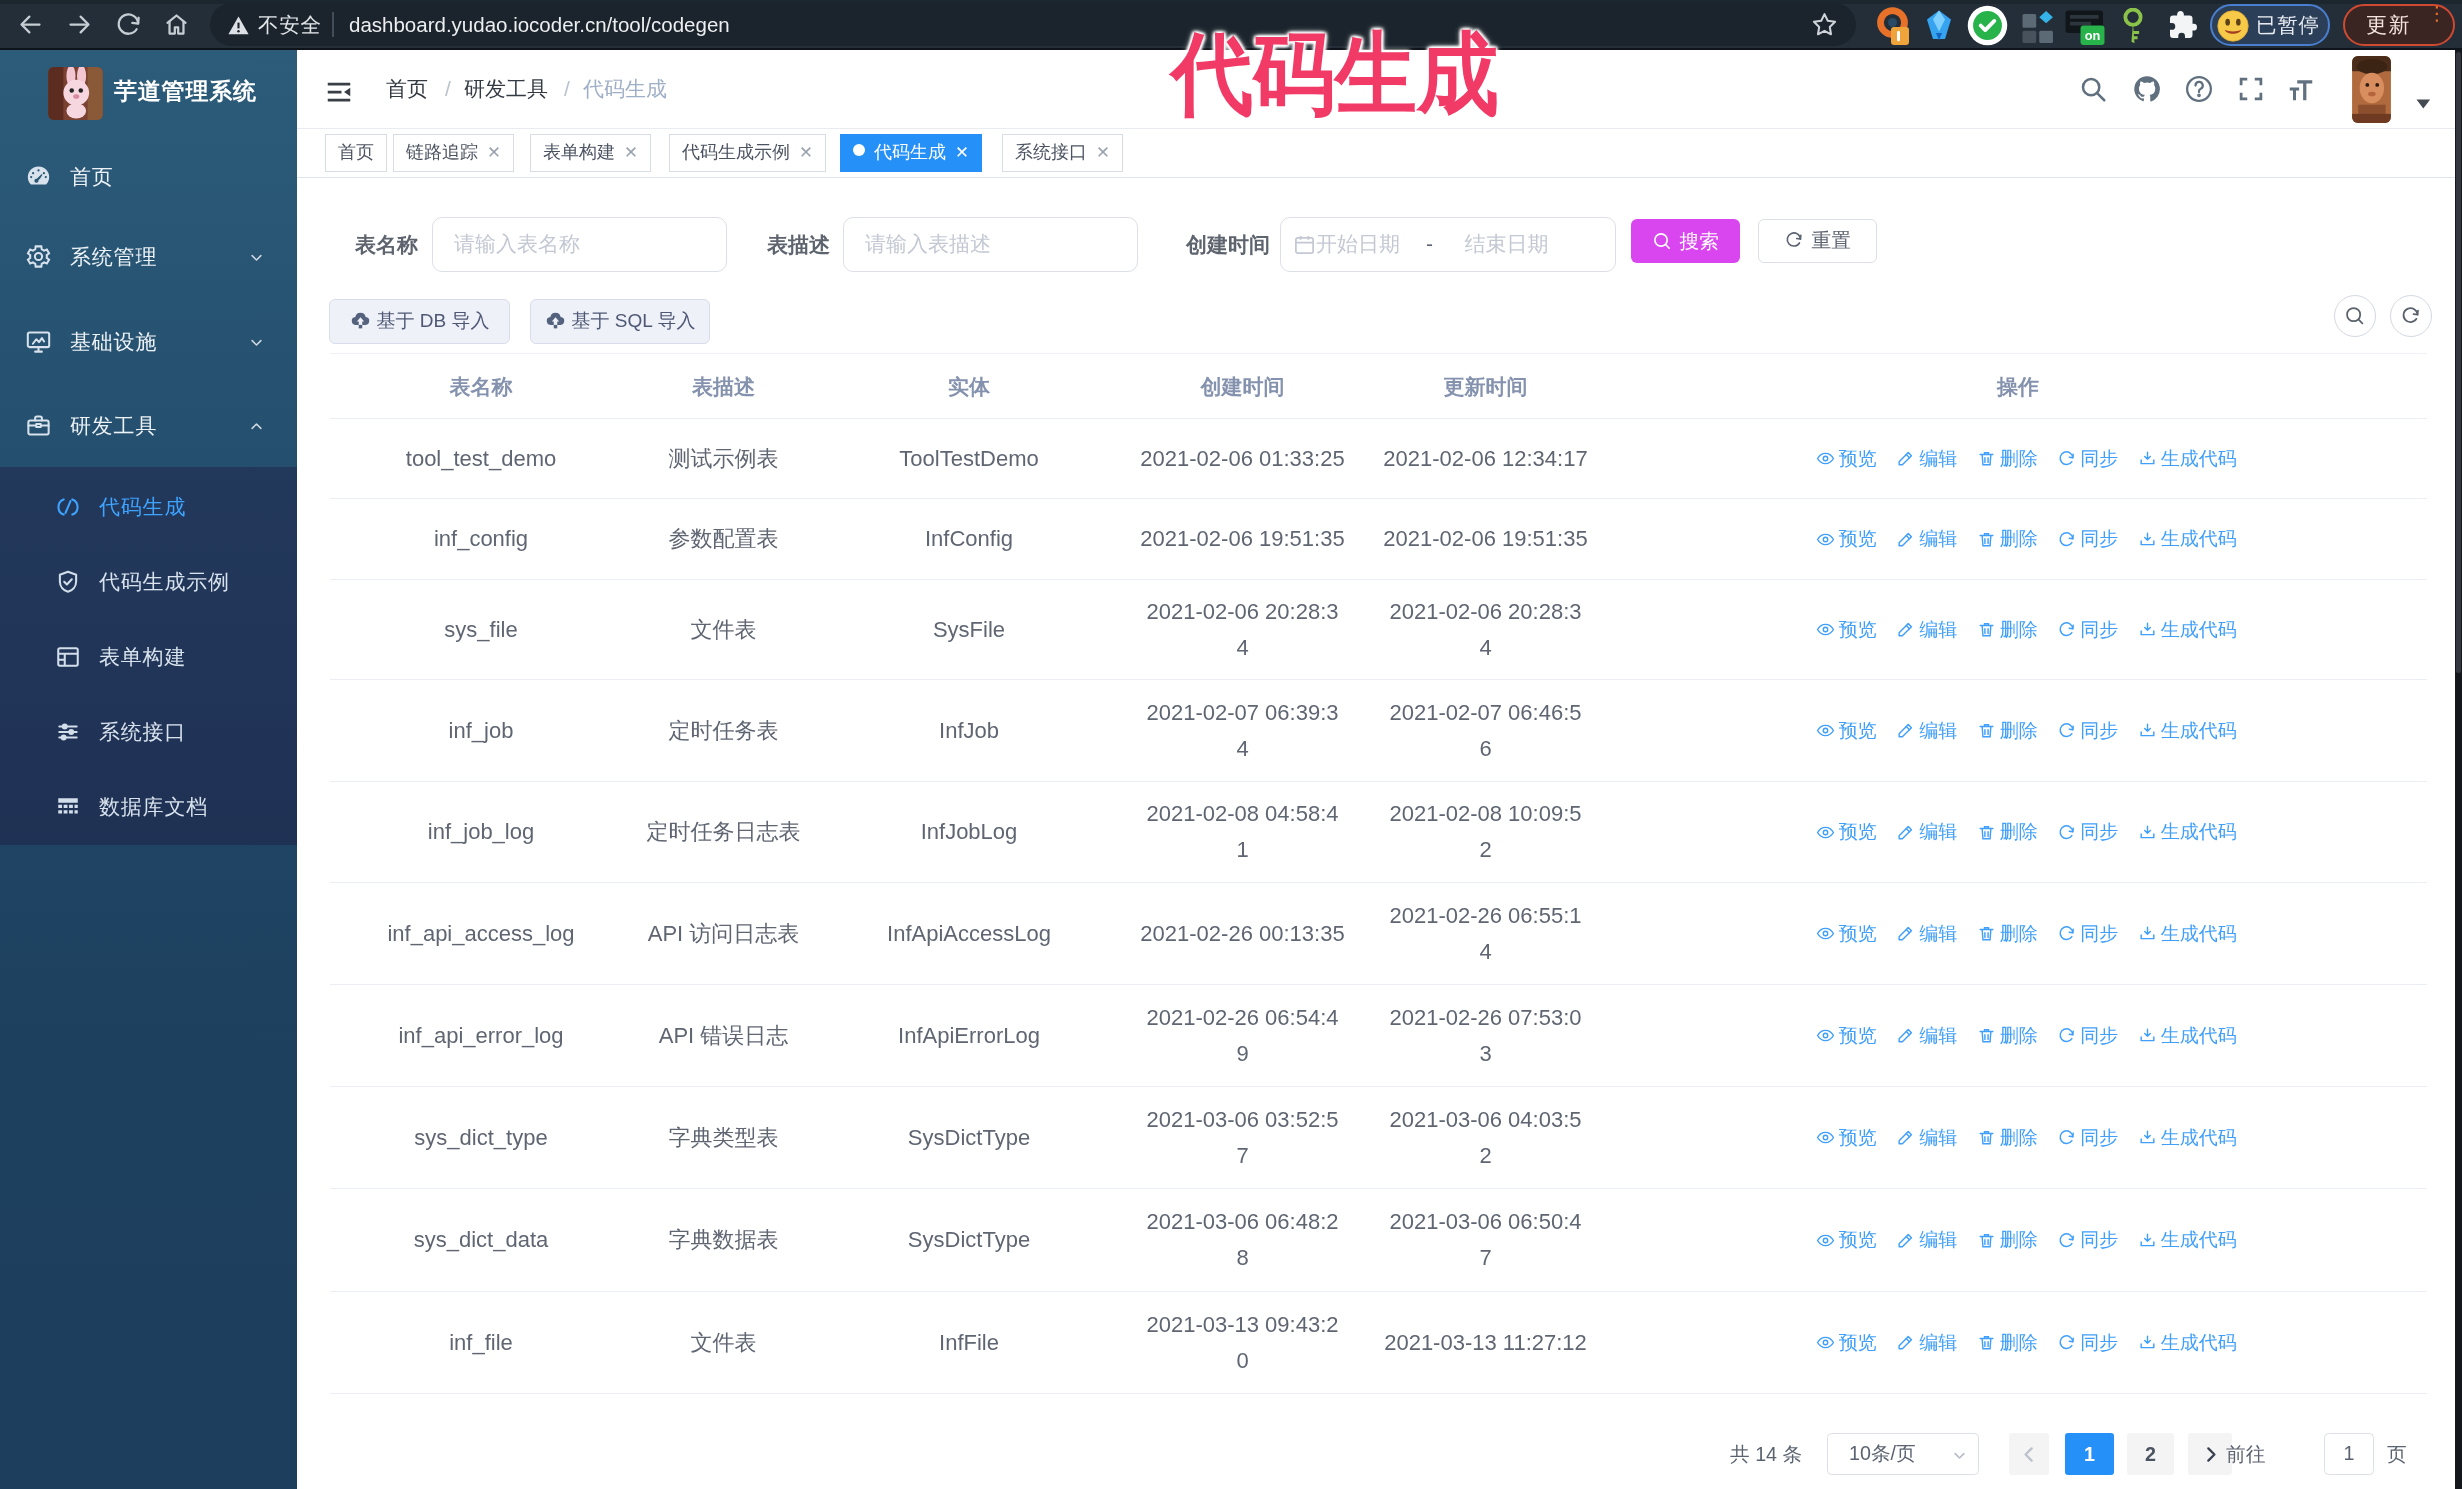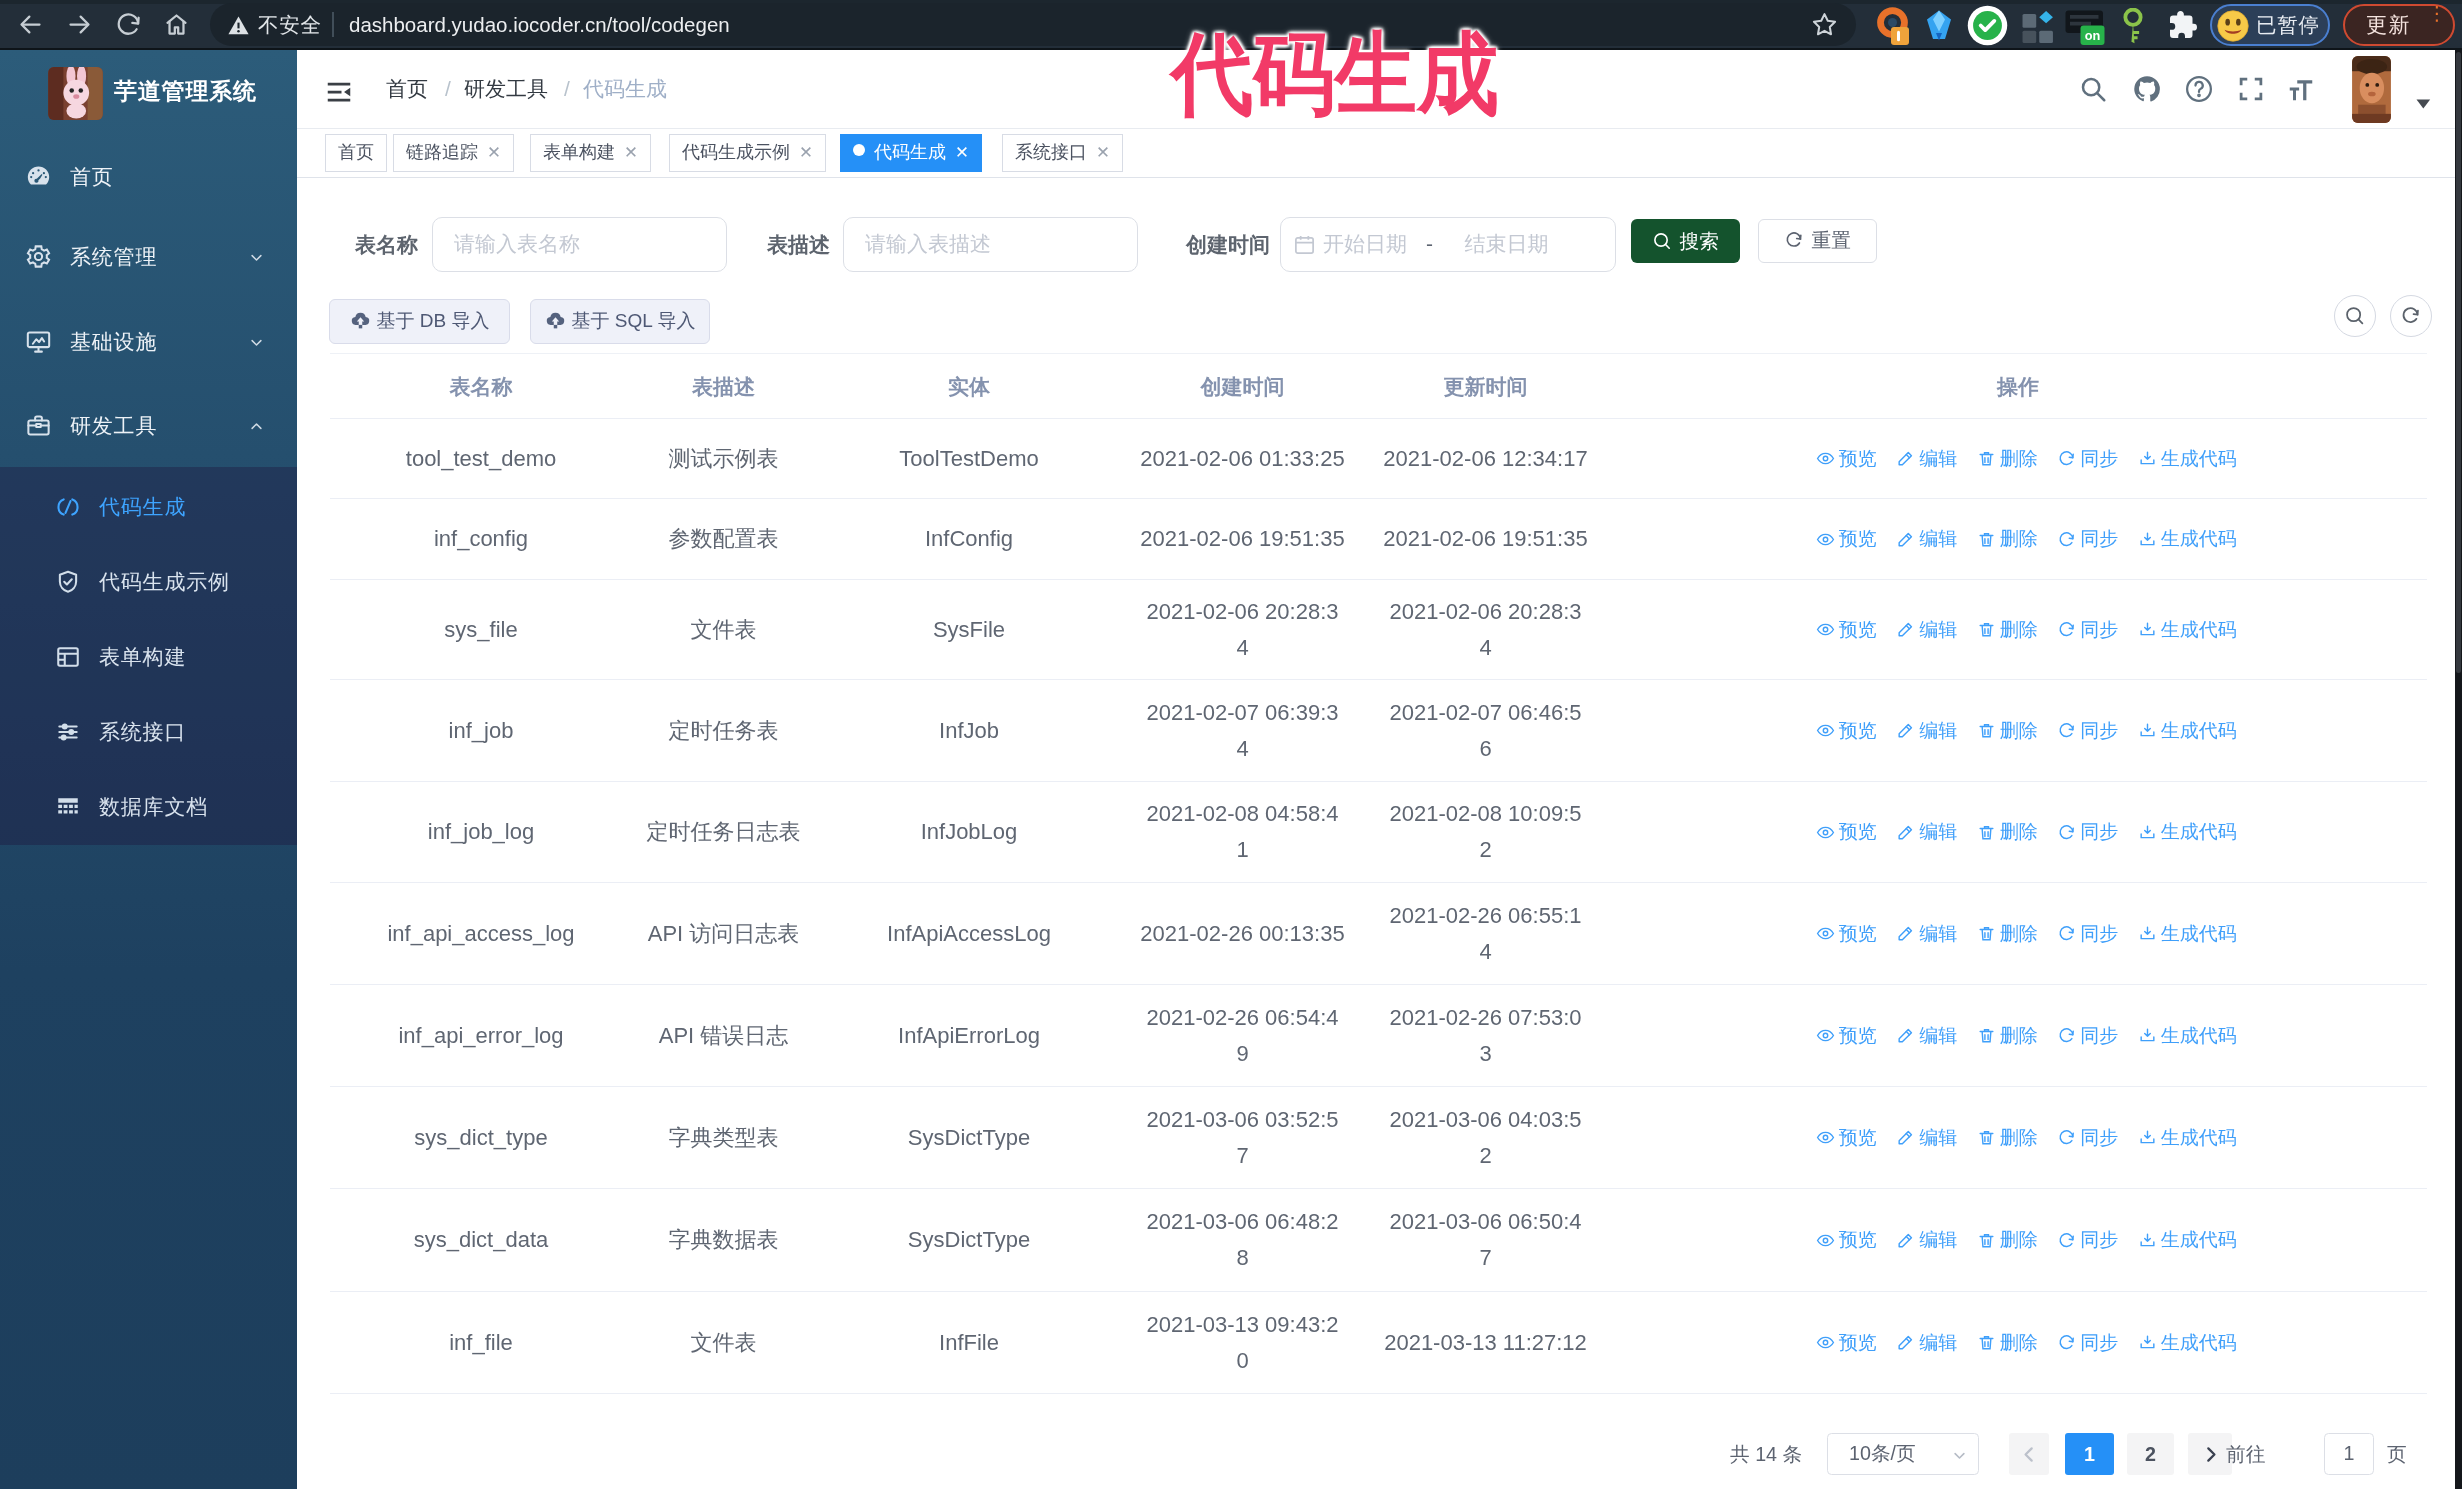--- a/index.html
+++ b/index.html
@@ -61,21 +61,21 @@
   .tag { position:absolute; top:3.8px; height:38px; line-height:35px; border:1.5px solid #d8dce5; background:#fff; color:#4b5260; font-size:18px; padding:0 12px; white-space:nowrap; }
   .tag .x { display:inline-block; margin-left:9px; color:#9aa2ae; font-size:16.7px; }
   .tag.active { background:#2590f7; border-color:#2590f7; color:#fff; }
   .tag.active .dot { display:inline-block; width:12px; height:12px; border-radius:50%; background:#fff; margin-right:9px; vertical-align:1.5px;}
   .tag.active .x { color:#fff; }
 
   
   .flabel { position:absolute; height:55px; line-height:55px; font-size:21px; font-weight:600; color:#5d646e; }
   .finput { position:absolute; height:55px; border:1.5px solid #dcdfe6; border-radius:10px; background:#fff; font-size:21px; line-height:52px; color:#c3c8d2; padding-left:21px; }
   .btn { position:absolute; height:44px; border-radius:6px; font-size:19.7px; text-align:center; }
-  .btn-primary { background:#14532d; color:#fff; border:none; }
+  .btn-primary { background:#d946ef; color:#fff; border:none; }
   .btn-plain { background:#fff; color:#5c6370; border:1.5px solid #dcdfe6; }
   .btn-soft { background:#eff1f9; color:#4e5874; border:1.5px solid #d9dcea; font-size:19px; }
   .cbtn { position:absolute; width:42px; height:42px; border:1.5px solid #d5d9e2; border-radius:50%; background:#fff; color:#5b626b; }
 
   
   #table { position:absolute; left:33px; top:303px; width:2097px; border-top:1.5px solid #eef1f6; }
   .trow { display:flex; width:2097px; border-bottom:1.5px solid #ebeef5; align-items:center; }
   .trow > div { text-align:center; font-size:22px; color:#5f6672; line-height:36px; }
   .c1{width:302px;} .c2{width:183px;} .c3{width:308px;} .c4{width:239px;} .c5{width:247px;} .c6{width:818px;}
   #thead > div { color:#8492ae; font-weight:700; font-size:21px; line-height:35px; }
@@ -384,21 +384,21 @@
   <span class="flabel" style="left:45px;top:167px;width:76px;text-align:right;">表名称</span>
   <div class="finput" style="left:135px;top:167px;width:295px;">请输入表名称</div>
   <span class="flabel" style="left:464px;top:167px;width:69px;text-align:right;">表描述</span>
   <div class="finput" style="left:546px;top:167px;width:295px;">请输入表描述</div>
   <span class="flabel" style="left:883px;top:167px;width:90px;text-align:right;">创建时间</span>
   <div class="finput" style="left:983px;top:167px;width:336px;padding-left:0;">
     <svg class="abs" style="left:12px;top:15px;" width="23" height="23" viewBox="0 0 24 24" fill="none" stroke="#c3c8d2" stroke-width="1.8">
         <rect x="3" y="5" width="18" height="16" rx="2"></rect>
         <path d="M3 10h18M8 3v4M16 3v4"></path>
       </svg>
-    <span class="abs" style="left:35px;width:98px;text-align:center;">开始日期</span>
+    <span class="abs" style="left:35px;width:98px;">开始日期</span>
     <span class="abs" style="left:141px;width:15px;text-align:center;color:#5c6370;">-</span>
     <span class="abs" style="left:182px;width:87px;text-align:center;">结束日期</span>
   </div>
   <div class="btn btn-primary" style="left:1334px;top:169px;width:109px;line-height:44px;">
     <svg style="vertical-align:-3px;margin-right:7.6px;" width="19.7" height="19.7" viewBox="0 0 24 24" fill="none" stroke="#fff" stroke-width="2" stroke-linecap="round">
         <circle cx="11" cy="11" r="7.5"></circle>
         <line x1="16.5" y1="16.5" x2="21" y2="21"></line>
       </svg>搜索
   </div>
   <div class="btn btn-plain" style="left:1461px;top:169px;width:119px;line-height:41px;">

